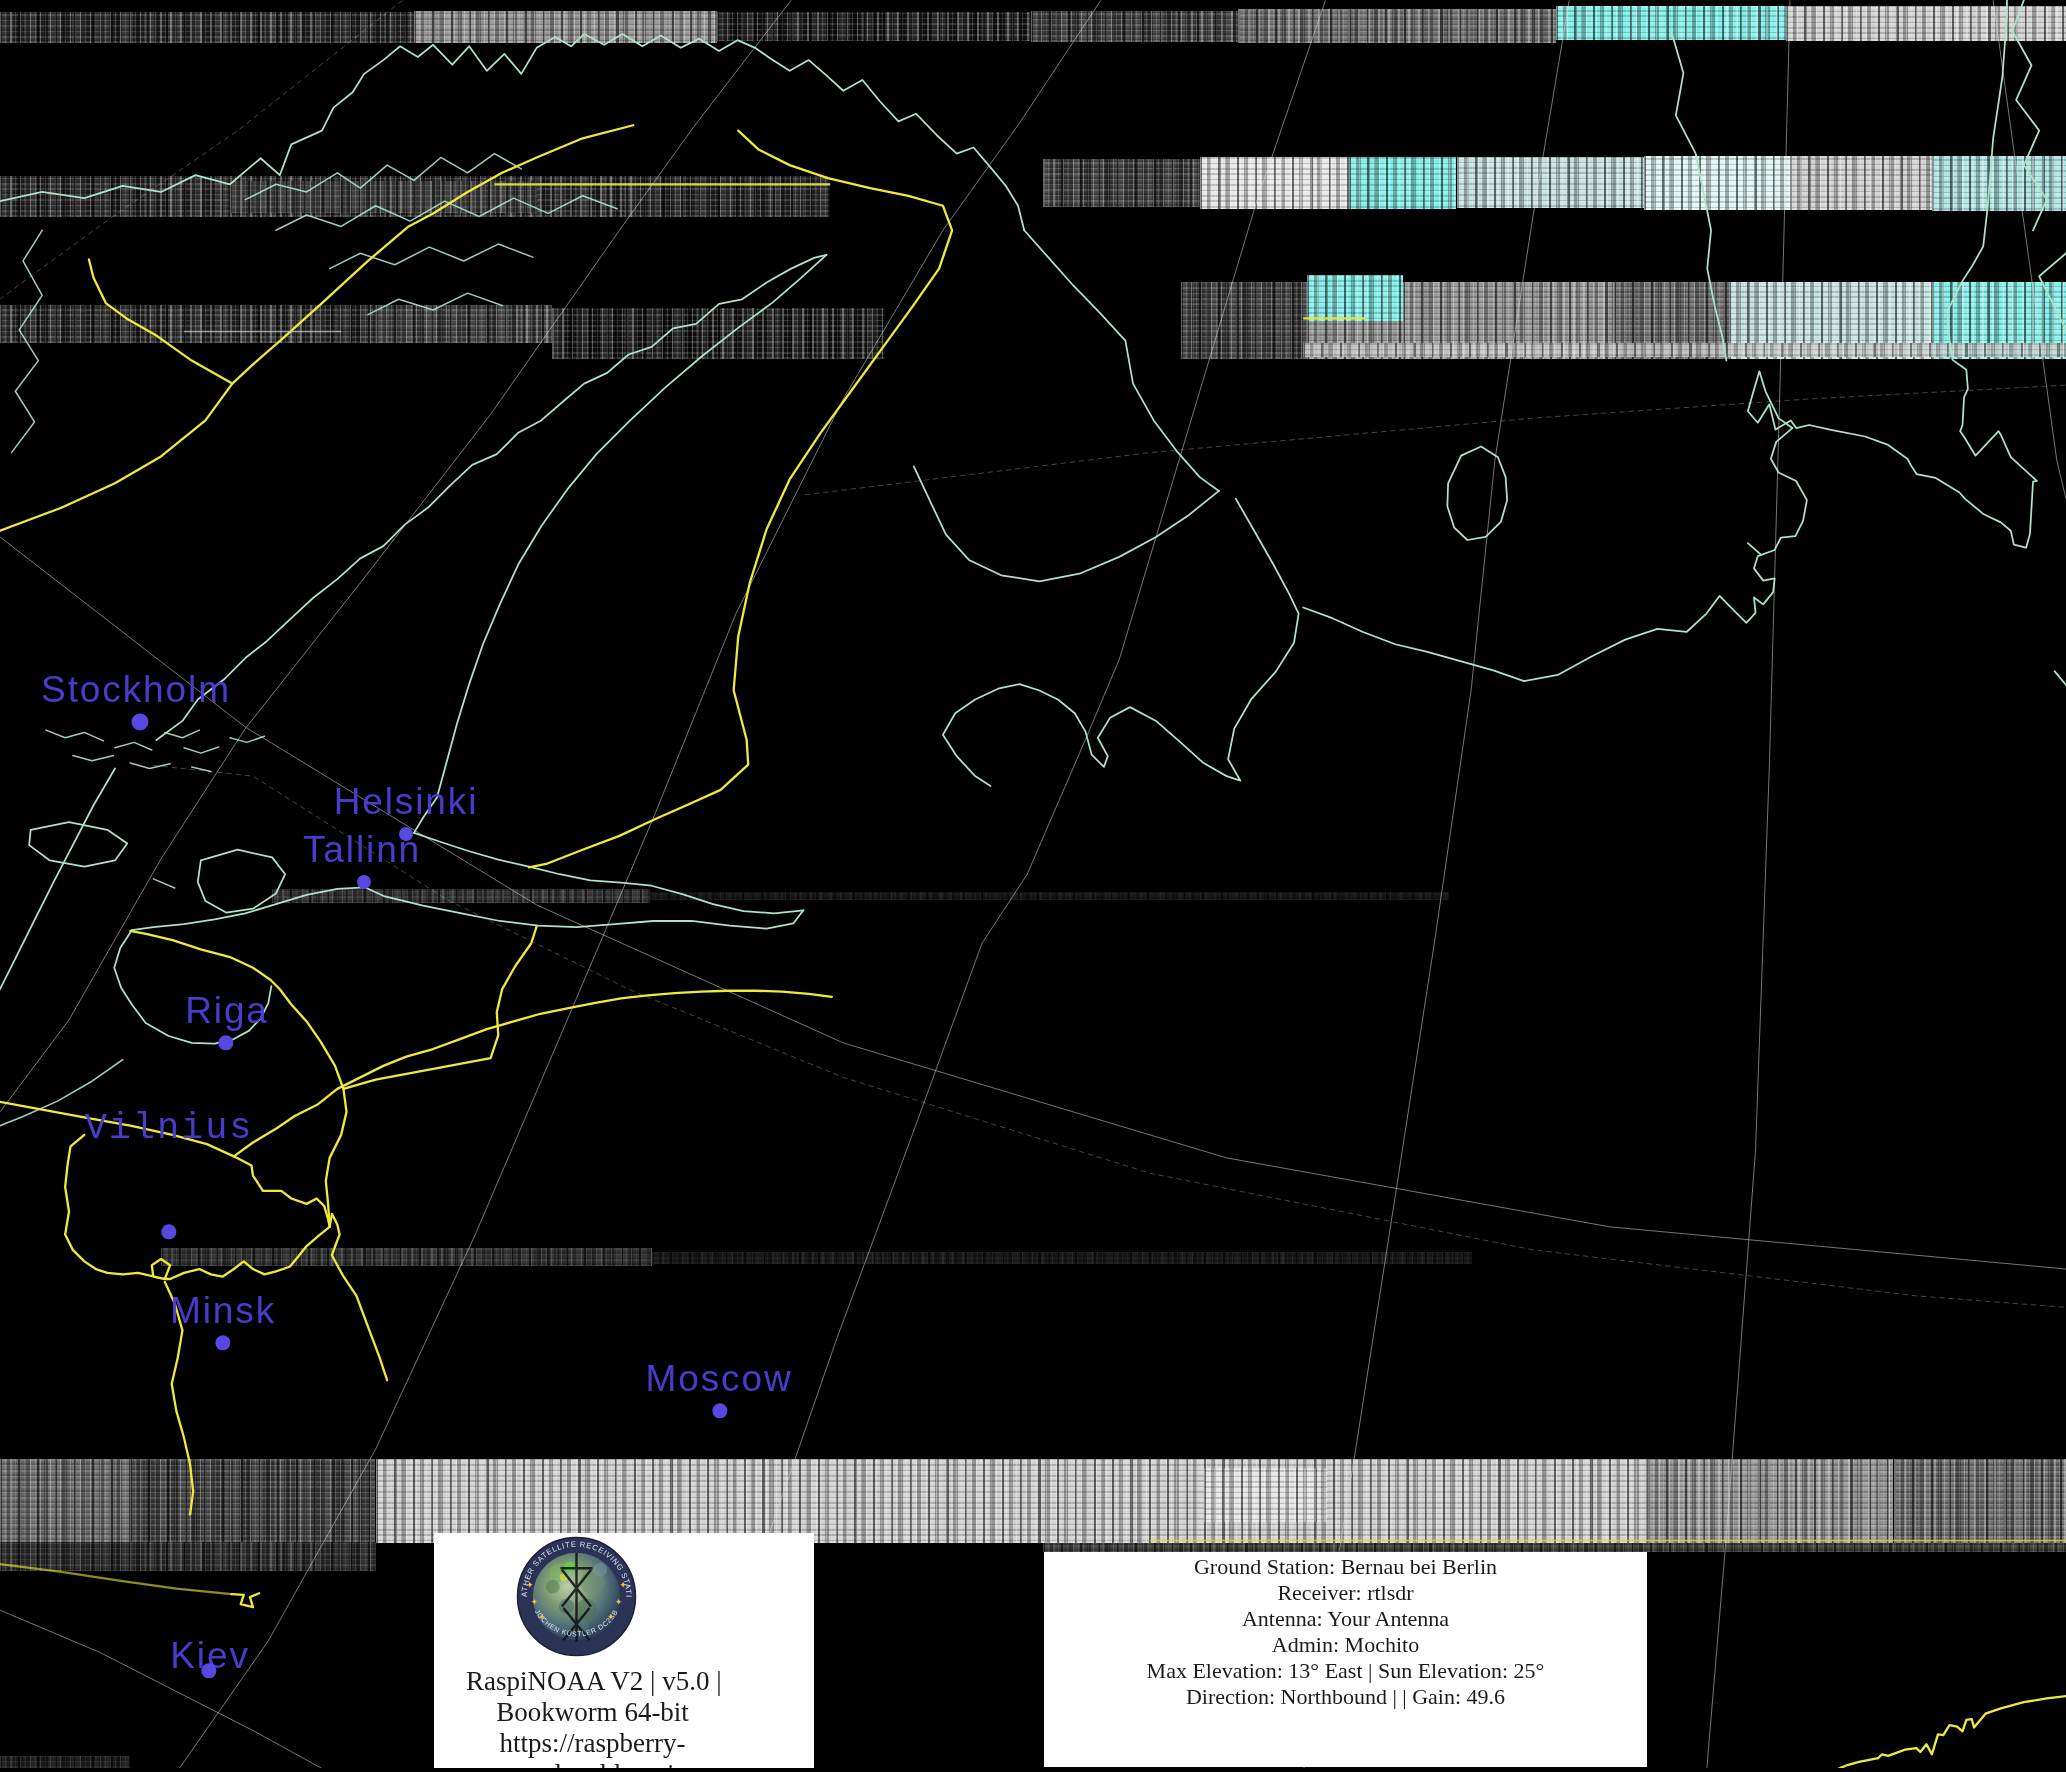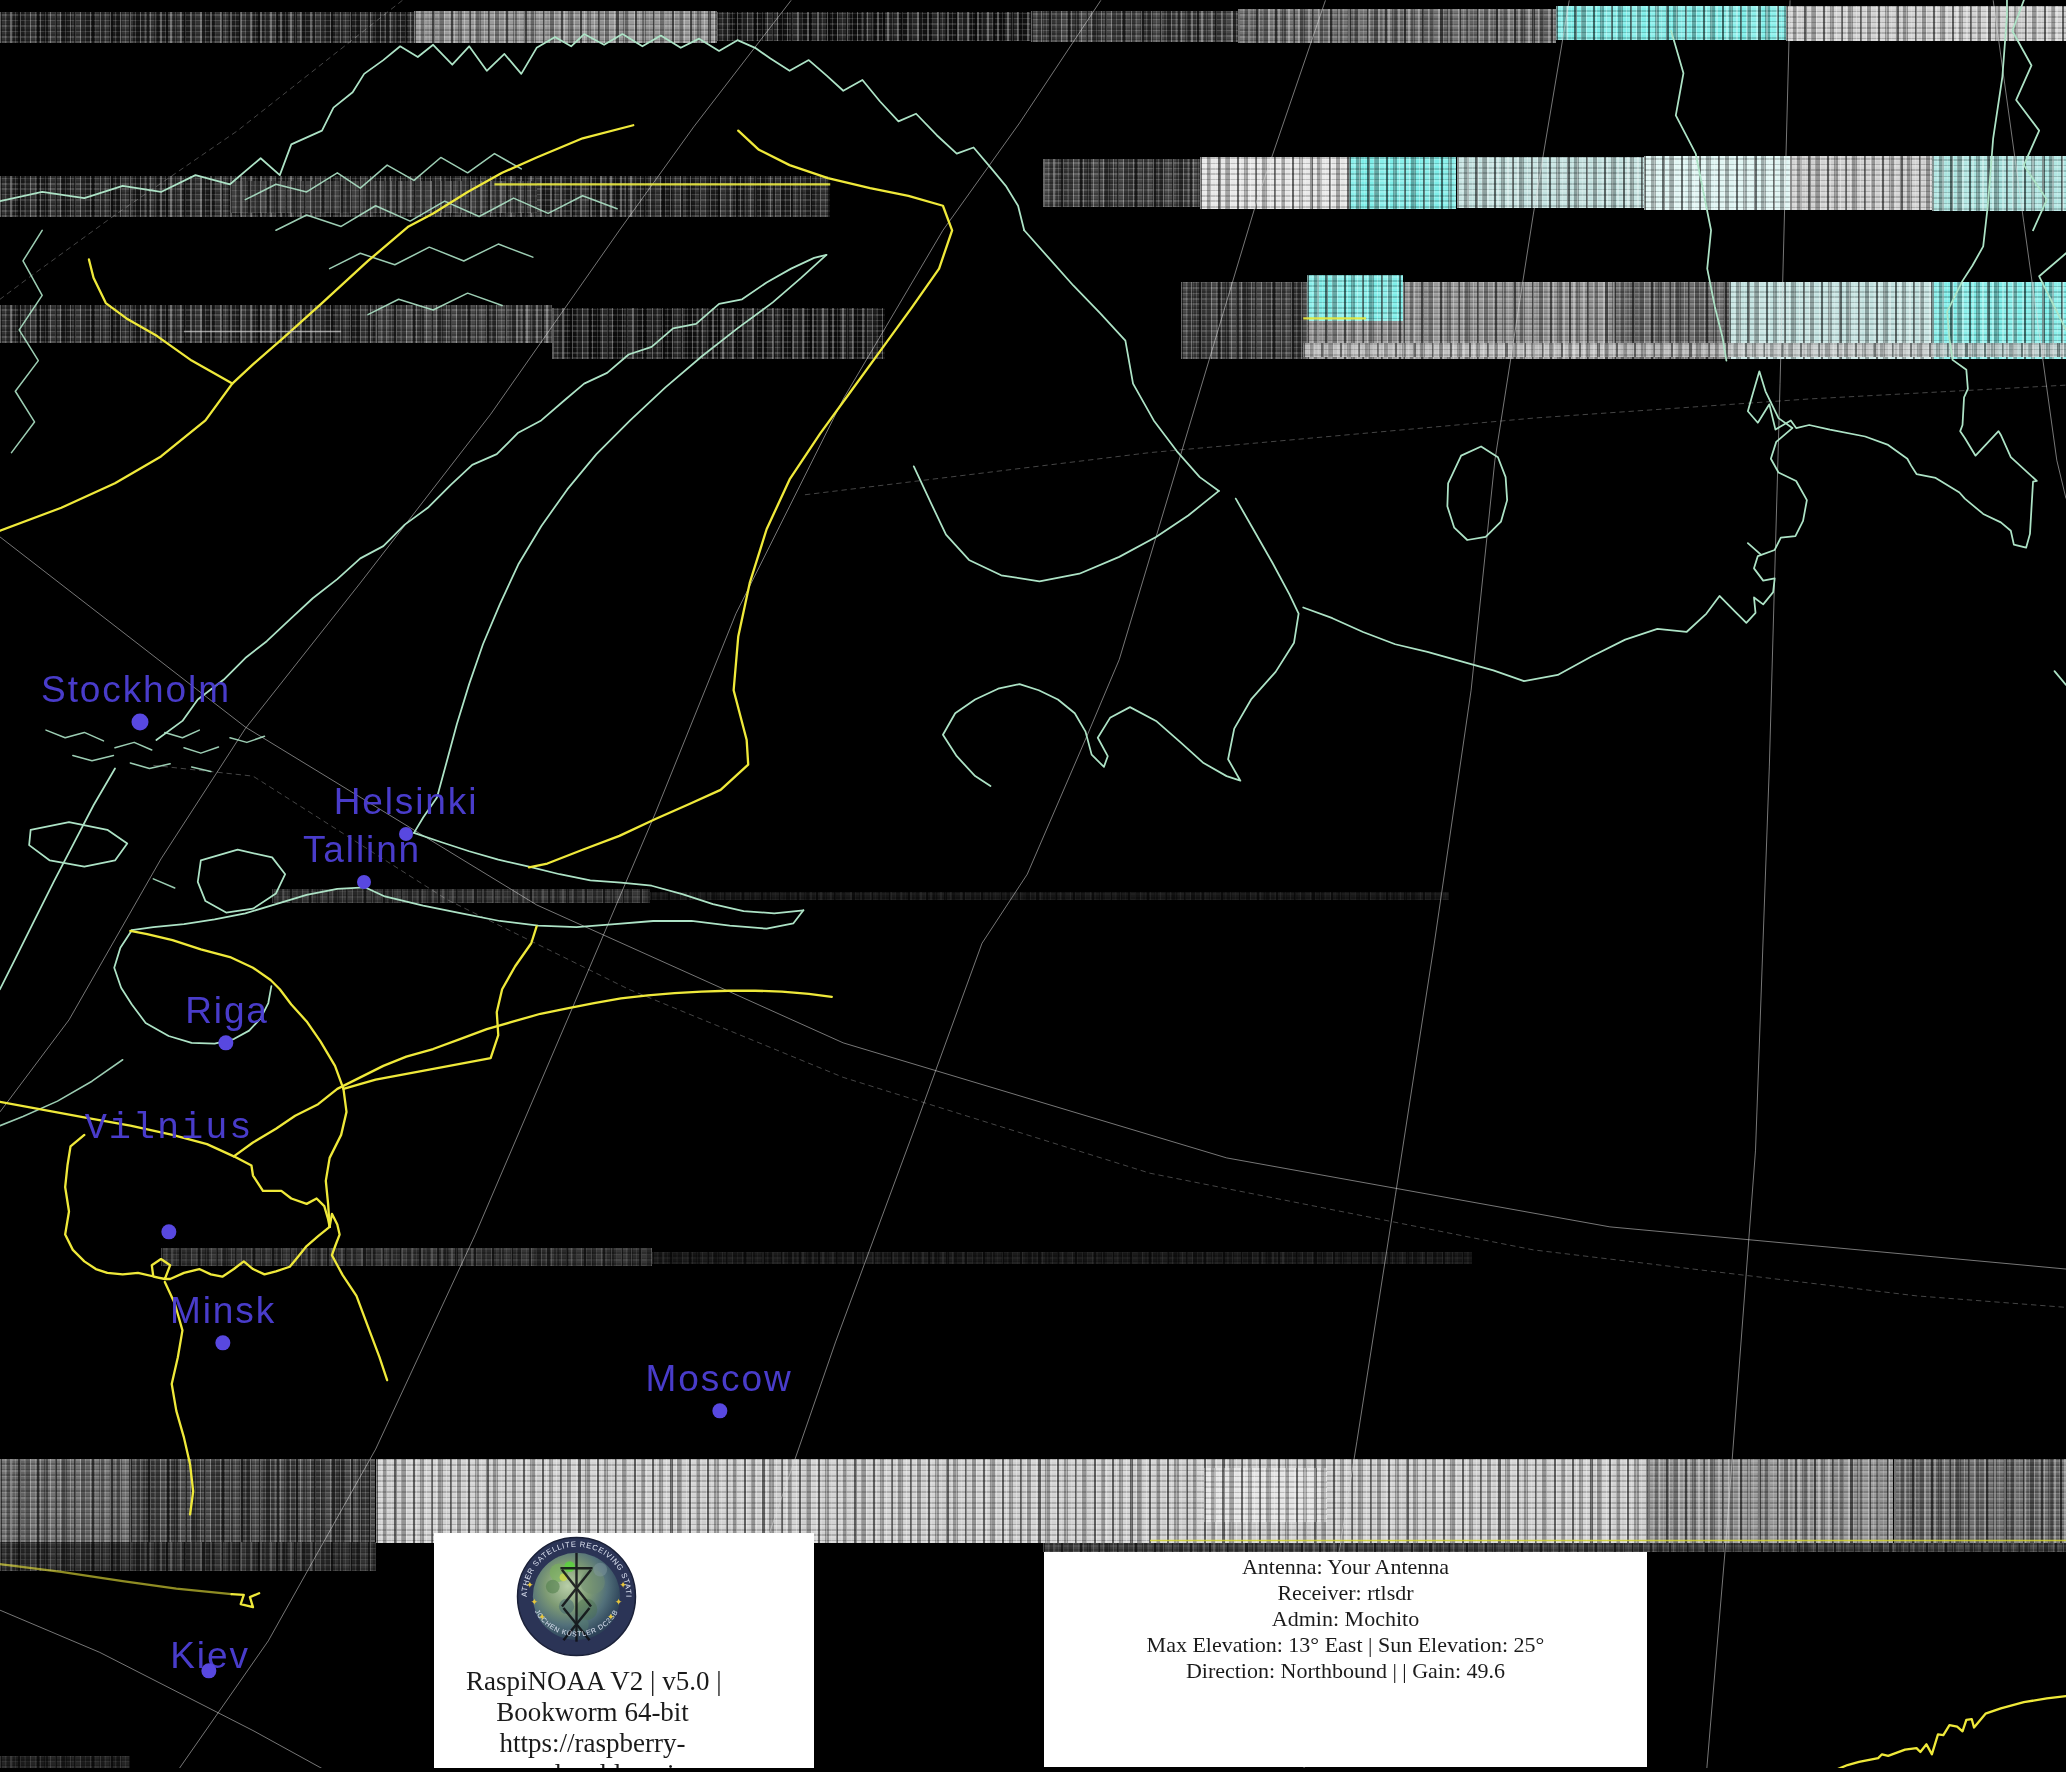--- a/index.html
+++ b/index.html
@@ -261,22 +261,23 @@
           <div class="iline">RaspiNOAA V2 | v5.0 |</div>
           <div class="iline">Bookworm 64-bit</div>
           <div class="iline">https://raspberry-</div>
           <div class="iline">noaa.localdomain</div>
         </div>
     </div>
   </div>
 
   <div class="box station-box" style="left:1044px;top:1552px;width:603px;height:213px">
     <div id="station-lines">
+        <div class="iline">Ground Station: Bernau bei Berlin</div>
+        <div class="iline">Receiver: rtlsdr</div>
         <div class="iline">Antenna: Your Antenna</div>
-        <div class="iline">Receiver: rtlsdr</div>
         <div class="iline">Admin: Mochito</div>
         <div class="iline">Max Elevation: 13° East | Sun Elevation: 25°</div>
         <div class="iline">Direction: Northbound | | Gain: 49.6</div>
       </div>
   </div>
 
 </div>
 
 
 </body></html>

